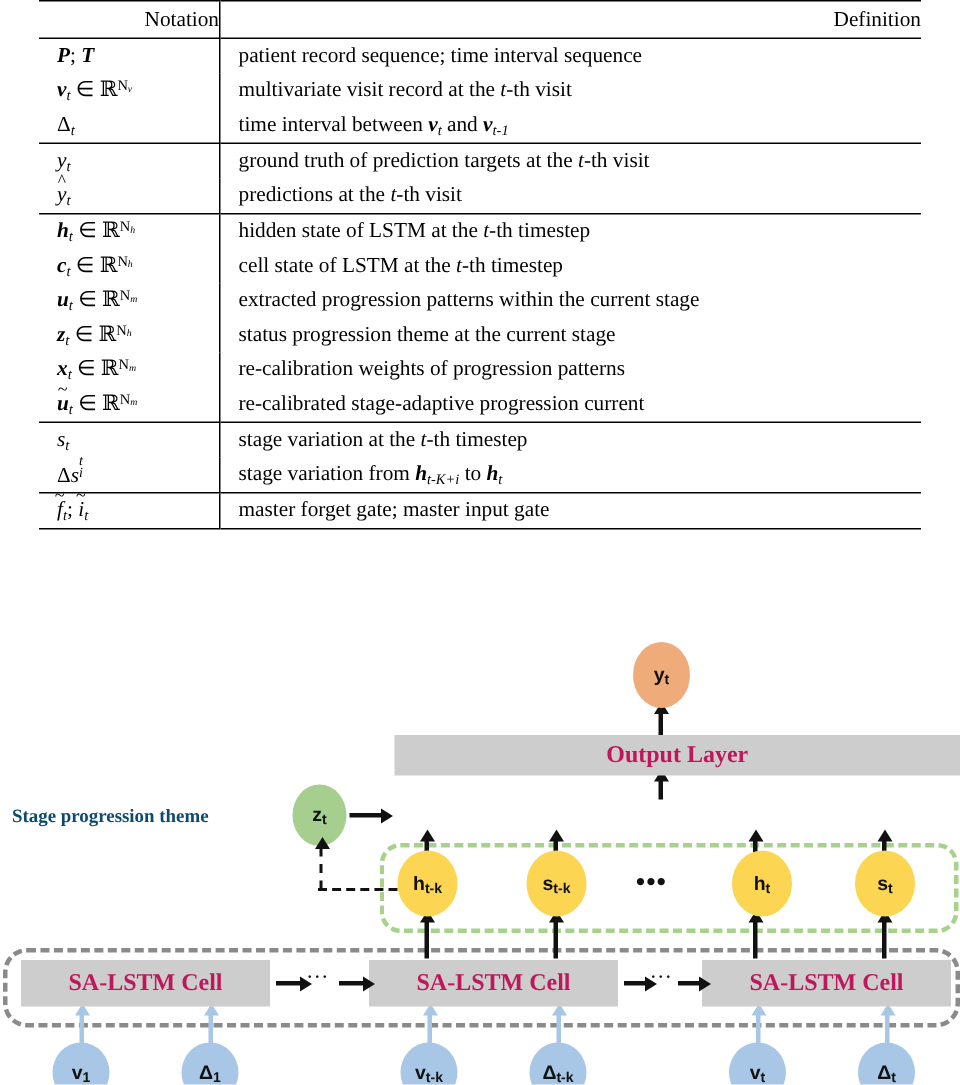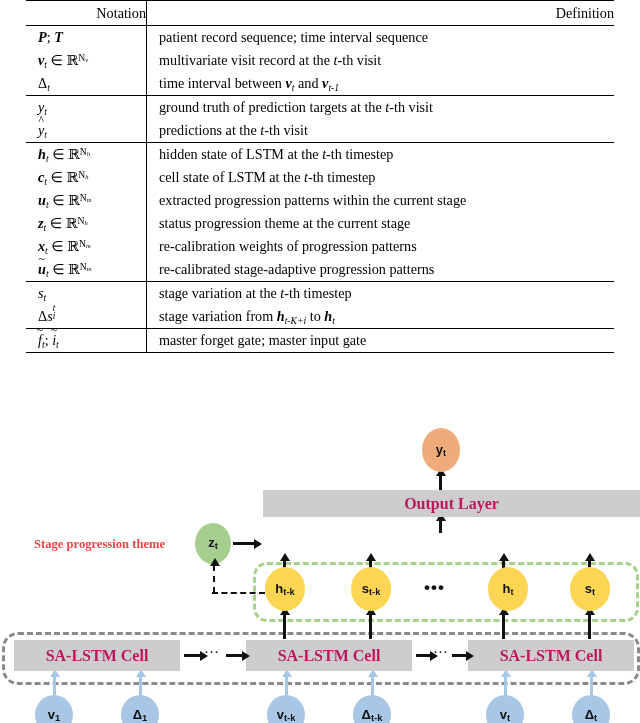--- a/index.html
+++ b/index.html
@@ -114,23 +114,22 @@
     font-family: "Liberation Serif", serif;
     color: #be185d;
     z-index: 5;
   }
   .sidelabel {
     position: absolute;
     font-weight: bold;
     font-size: 12.6px;
     font-family: "Liberation Serif", serif;
     white-space: nowrap;
-    color: #ef4444;
+    color: #0c4a6e;
     z-index: 7;
-    margin-left: 26px;
   }
   .arrow-v {
     position: absolute;
     width: 3px;
     background: #111;
     z-index: 4;
   }
   .arrow-v::after {
     content: "";
     position: absolute;
@@ -255,21 +254,21 @@
       <tr class="body-row">
         <td class="col-notation"><b class="bi">z</b><sub>t</sub> <span class="up">∈</span> <span class="bb">ℝ</span><sup><span class="up">N</span><sub style="vertical-align:-0.2em">h</sub></sup></td>
         <td class="col-def">status progression theme at the current stage</td>
       </tr>
       <tr class="body-row">
         <td class="col-notation"><b class="bi">x</b><sub>t</sub> <span class="up">∈</span> <span class="bb">ℝ</span><sup><span class="up">N</span><sub style="vertical-align:-0.2em">m</sub></sup></td>
         <td class="col-def">re-calibration weights of progression patterns</td>
       </tr>
       <tr class="body-row">
         <td class="col-notation"><span class="tilde-wrap"><b class="bi">u</b></span><sub>t</sub> <span class="up">∈</span> <span class="bb">ℝ</span><sup><span class="up">N</span><sub style="vertical-align:-0.2em">m</sub></sup></td>
-        <td class="col-def">re-calibrated stage-adaptive progression patterns</td>
+        <td class="col-def">re-calibrated stage-adaptive progression current</td>
       </tr>
 
       <tr class="body-row rule-mid">
         <td class="col-notation"><span class="mi">s</span><sub>t</sub></td>
         <td class="col-def">stage variation at the <span class="mi">t</span>-th timestep</td>
       </tr>
       <tr class="body-row">
         <td class="col-notation"><span class="up">Δ</span><span class="mi">s</span><span class="subsup"><span class="s-sup">t</span><span class="s-sub">i</span></span></td>
         <td class="col-def">stage variation from <span class="bi">h</span><sub>t-K+i</sub> to <span class="bi">h</span><sub>t</sub></td>
       </tr>

